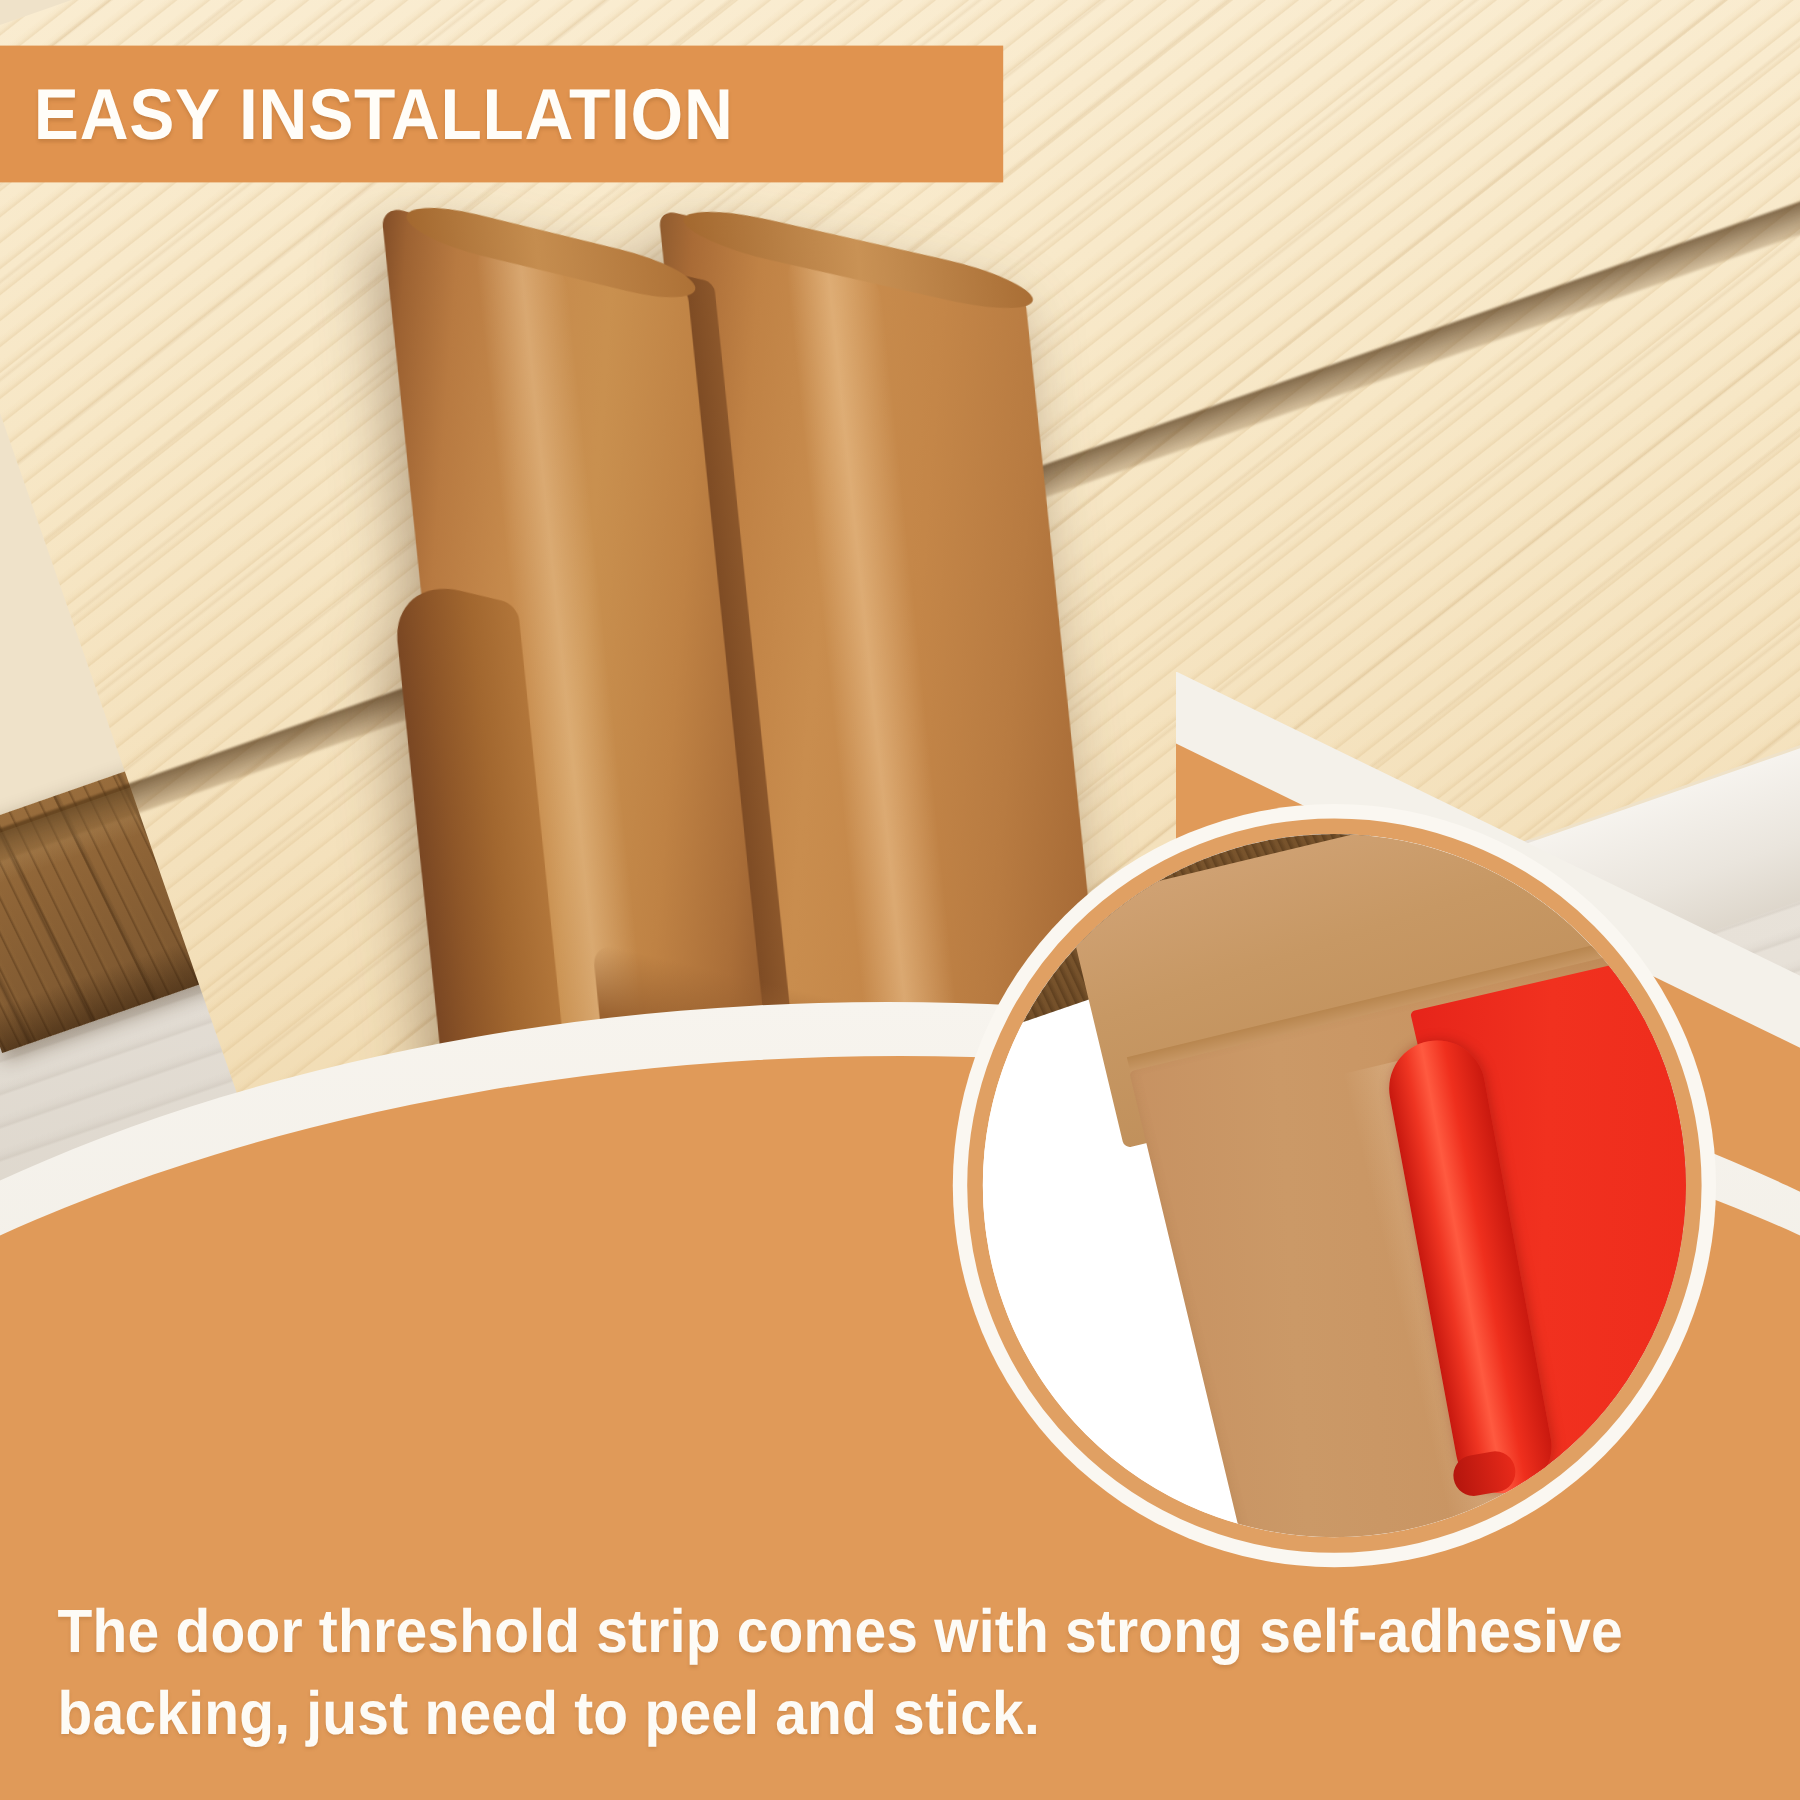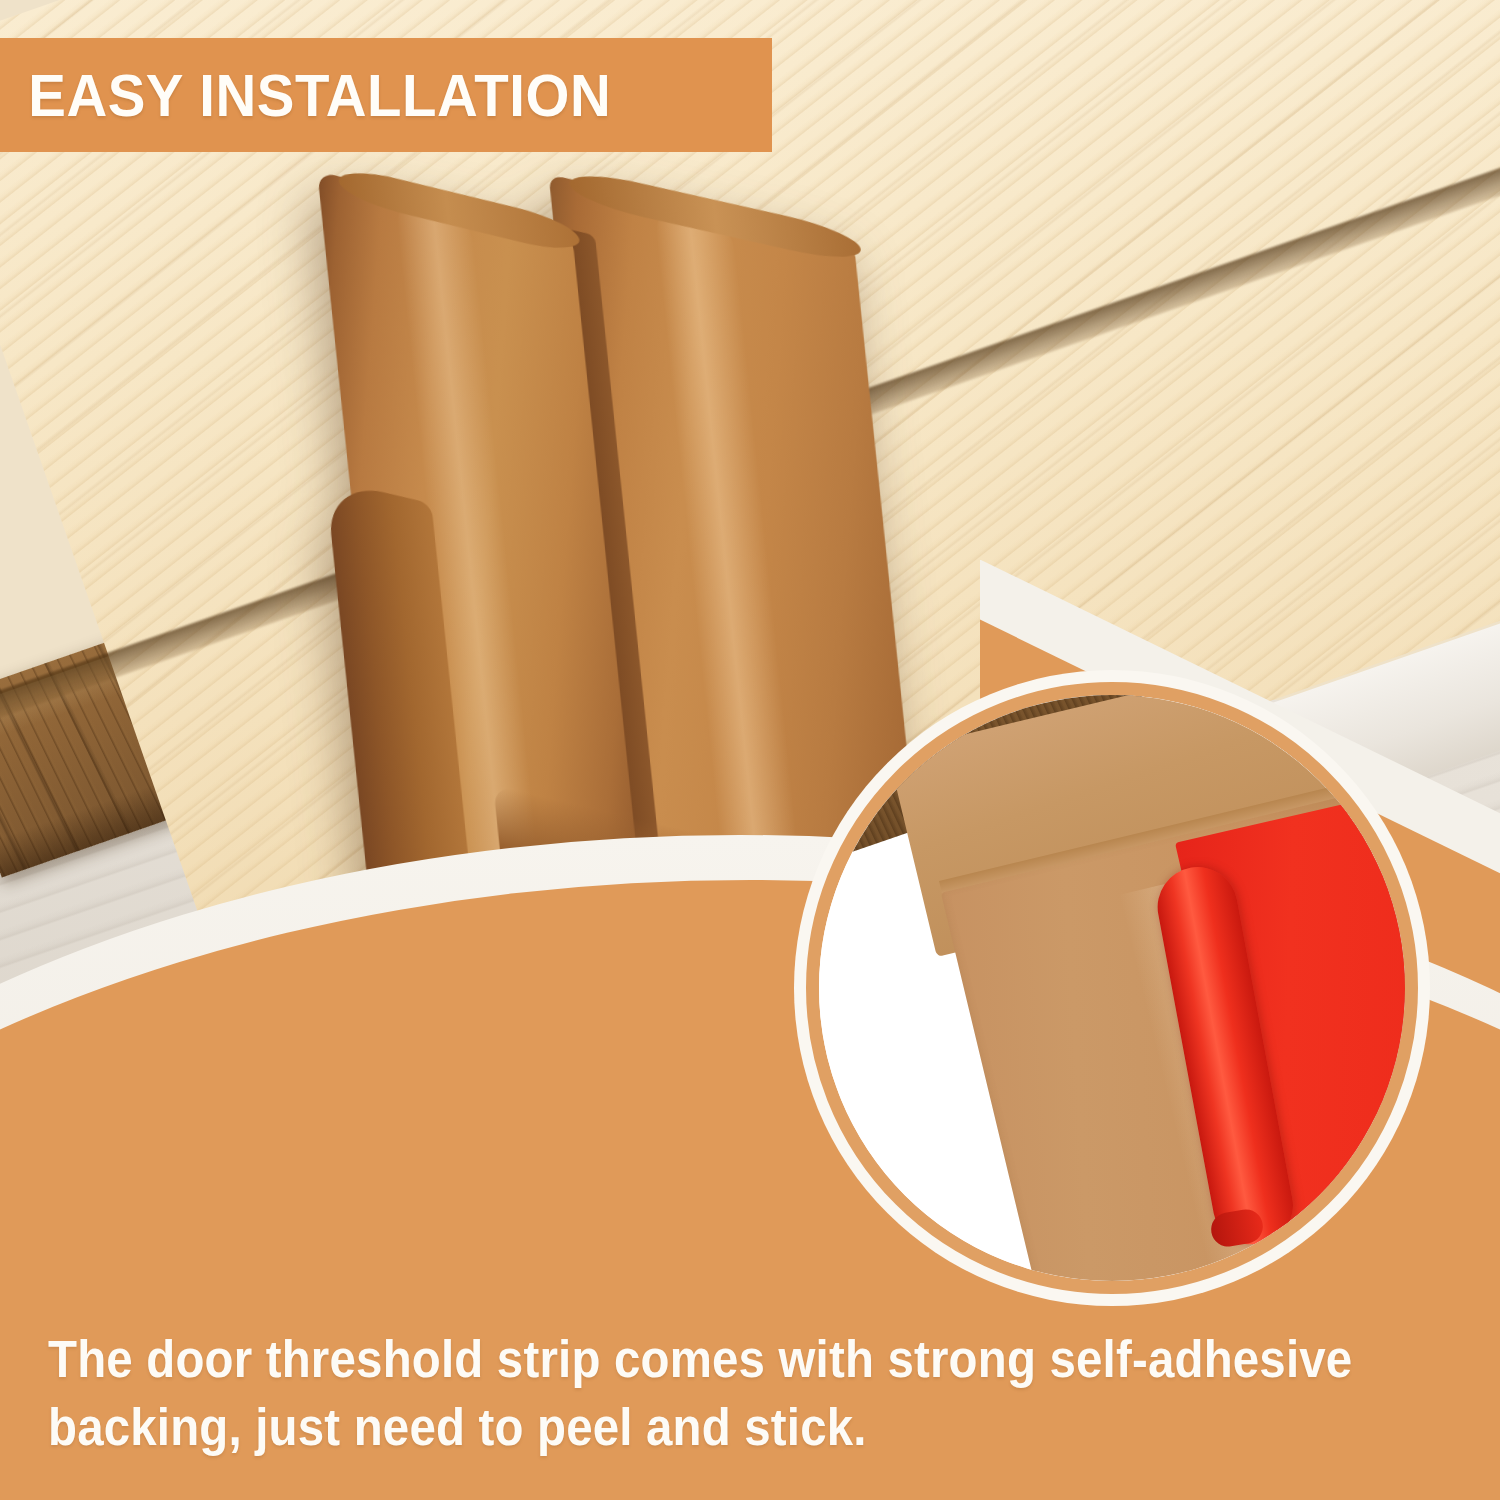--- a/index.html
+++ b/index.html
@@ -192,21 +192,21 @@
     background:#e09a59;
     transform:rotate(26deg); transform-origin:0 0;
   }
   .orange-right-white {
     position:absolute; left:-40px; top:-20px; width:1000px; height:54px;
     background:#f4f1ea; transform:rotate(26deg); transform-origin:0 0;
   }
 
   
   .banner {
-    position:absolute; left:0; top:38px; width:772px; height:114px;
+    position:absolute; left:0; top:38px; width:836px; height:114px;
     background:#e0934f; display:flex; align-items:center;text-align:center;
   }
   .banner-title {
     color:#fffdf8; font-size:60px; font-weight:700; letter-spacing:.6px;
     padding-left:30px; white-space:nowrap;
     transform:scaleX(.94); transform-origin:left center;
     text-shadow:0 2px 3px rgba(120,70,25,.22);
   }
 
   

